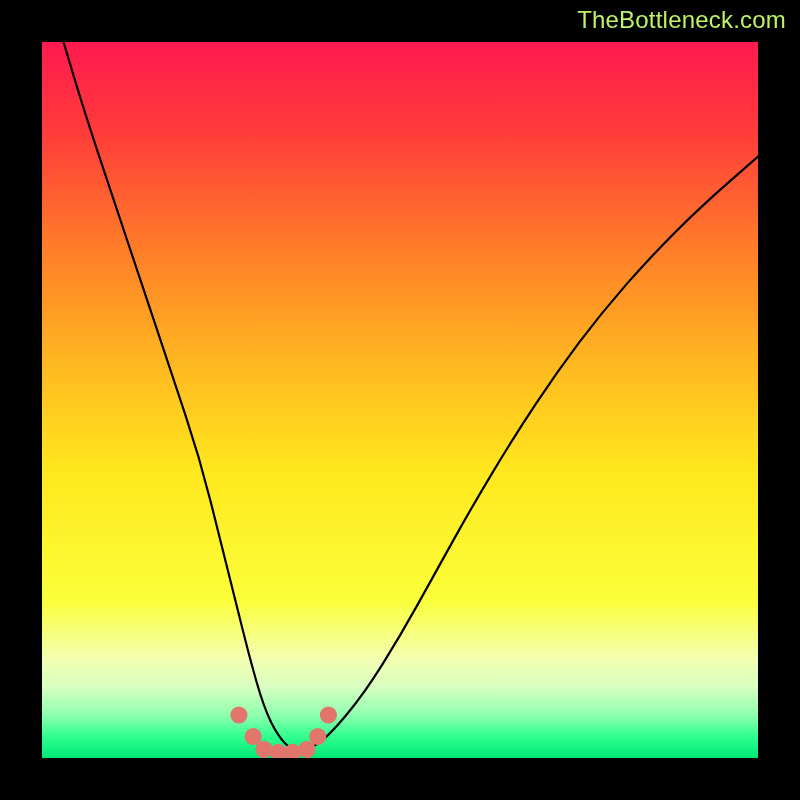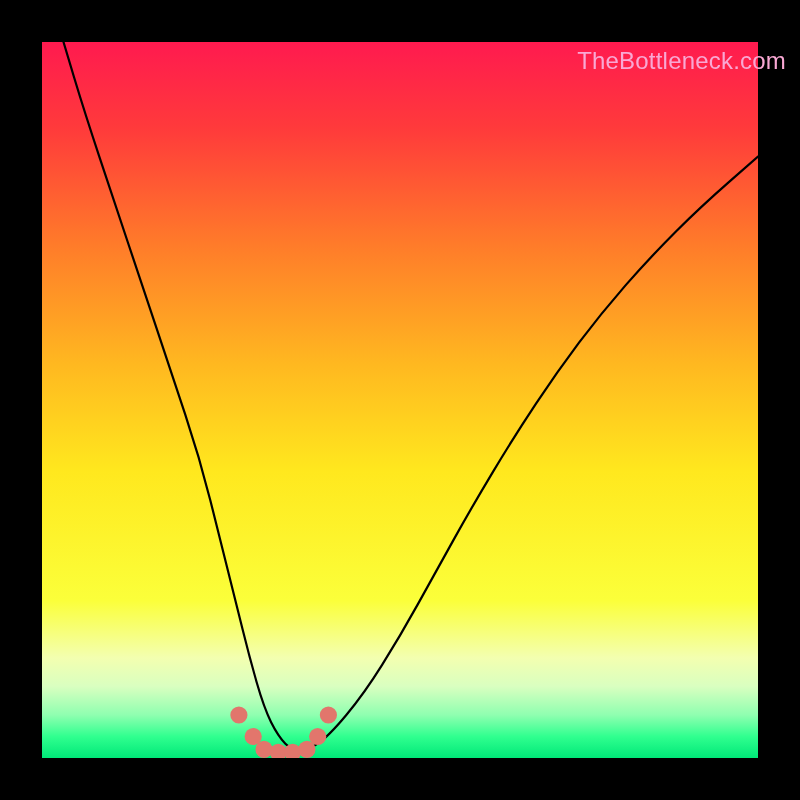--- a/index.html
+++ b/index.html
@@ -29,23 +29,22 @@
   .gradient {
     position: absolute;
     inset: 0;
   }
   .watermark {
     position: absolute;
     top: 6px;
     right: 14px;
     font-family: Arial, Helvetica, sans-serif;
     font-size: 24px;
-    color: #f9a8d4;
+    color: #bef264;
     letter-spacing: 0.2px;
-    margin-top: 41px;
   }
   svg.curve {
     position: absolute;
     inset: 0;
   }
 </style>
 </head>
 <body>
 
 <div class="frame">

